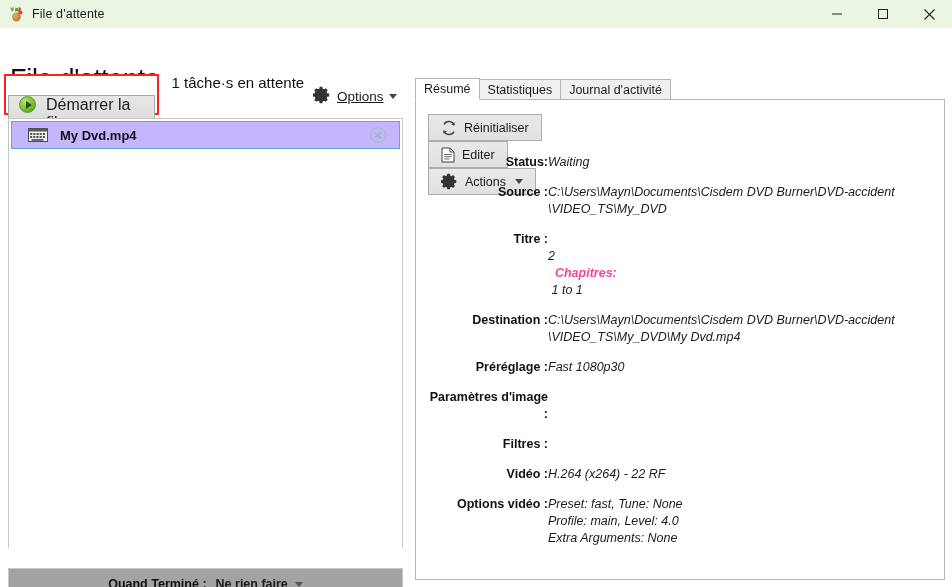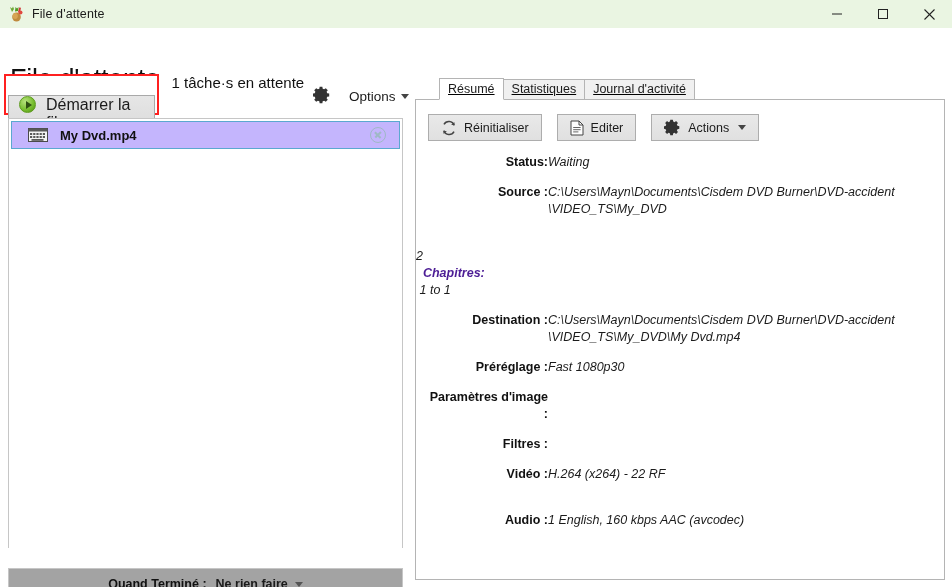--- a/index.html
+++ b/index.html
@@ -82,21 +82,21 @@
     border-top: 4px solid transparent;
     border-bottom: 4px solid transparent;
   }
 
   
   .options-btn {
     position: absolute; left: 313px; top: 86px;
     display: flex; align-items: center; cursor: pointer;
     font-size: 13.5px; color: #1b1b1b;
   }
-  .options-btn .lbl { margin-left: 18px; }
+  .options-btn .lbl { margin-left: 6px; text-decoration: underline; }
   .caret {
     width: 0; height: 0; margin-left: 5px;
     border-left: 4px solid transparent;
     border-right: 4px solid transparent;
     border-top: 5px solid #444;
   }
 
   
   .queue-list {
     position: absolute; left: 8px; top: 118px;
@@ -147,25 +147,24 @@
   .bb-value { font-size: 12.5px; color: #1b1b1b; margin-left: 9px; font-weight: bold; }
   .bb-caret {
     width: 0; height: 0; margin-left: 7px;
     border-left: 4px solid transparent;
     border-right: 4px solid transparent;
     border-top: 5px solid #555;
   }
 
   
   .tabstrip {
-    position: absolute; left: 439px; top: 78px;
-    display: flex; align-items: center;
+    position: absolute; left: 415px; top: 78px;
+    display: flex; align-items: flex-end;
     height: 22px;
     z-index: 3;
-    text-decoration: underline;
   }
   .tab {
     height: 21px; padding: 0 8px;
     display: flex; align-items: center;
     font-size: 12.5px; color: #1b1b1b;
     border: 1px solid #b4b4b4;
     background: #f0f0f0;
     margin-right: -1px;
     cursor: pointer;
   }
@@ -179,21 +178,21 @@
     position: absolute; left: 415px; top: 99px;
     width: 530px; height: 481px;
     border: 1px solid #b4b4b4;
     background: #ffffff;
     overflow: hidden;
   }
 
   
   .panel-toolbar {
     position: absolute; left: 12px; top: 14px;
-    display: flex; align-items: flex-start;
+    display: flex; align-items: flex-start; flex-direction: column;
   }
   .tbtn {
     height: 27px;
     display: flex; align-items: center;
     padding: 0 12px;
     background: linear-gradient(#e9e9e9, #e0e0e0);
     border: 1px solid #adadad;
     font-size: 12.5px; color: #1b1b1b;
     margin-right: 15px;
     cursor: pointer;
@@ -212,21 +211,21 @@
   .dlabel {
     width: 132px; flex: none; padding-left: 7px;
     font-size: 12.5px; font-weight: bold; color: #111;
     line-height: 17px;
     text-align: right;
   }
   .dvalue {
     font-size: 12.5px; color: #1b1b1b; line-height: 17px;
     white-space: pre-line; flex: 1; padding-right: 6px; font-style: italic;
   }
-  .dvalue b { font-weight: bold; color: #4c1d95; }
+  .dvalue b { font-weight: bold; color: #ec4899; }
   .spacer-row { height: 16px; }
 </style>
 </head>
 <body>
 
 <div class="window">
 
   <div class="titlebar">
     <div class="title-icon">
       <svg width="16" height="16" viewBox="0 0 16 16">
@@ -372,20 +371,21 @@
         <div class="dvalue">Waiting</div>
       </div>
 
       <div class="drow">
         <div class="dlabel">Source :</div>
         <div class="dvalue">C:\Users\Mayn\Documents\Cisdem DVD Burner\DVD-accident
 \VIDEO_TS\My_DVD</div>
       </div>
 
       <div class="drow">
+        <div class="dlabel">Titre :</div>
         <div class="dvalue">
           <span>2</span>
           <span>&nbsp;&nbsp;</span><b>Chapitres:</b>
           <span>&nbsp;</span><span>1 to 1</span>
         </div>
       </div>
 
       <div class="drow">
         <div class="dlabel">Destination :</div>
         <div class="dvalue">C:\Users\Mayn\Documents\Cisdem DVD Burner\DVD-accident
@@ -403,20 +403,26 @@
 
       <div class="drow">
         <div class="dlabel">Filtres :</div>
       </div>
 
       <div class="drow">
         <div class="dlabel">Vidéo :</div>
         <div class="dvalue">H.264 (x264) - 22 RF</div>
       </div>
 
+      <div class="drow">
+        <div class="dlabel">Options vidéo :</div>
+        <div class="dvalue">Preset: fast, Tune: None
+Profile: main, Level: 4.0
+Extra Arguments: None</div>
+      </div>
 
       <div class="spacer-row"></div>
 
       <div class="drow">
         <div class="dlabel">Audio :</div>
         <div class="dvalue">1 English, 160 kbps AAC (avcodec)</div>
       </div>
 
     </div>
   </div>

